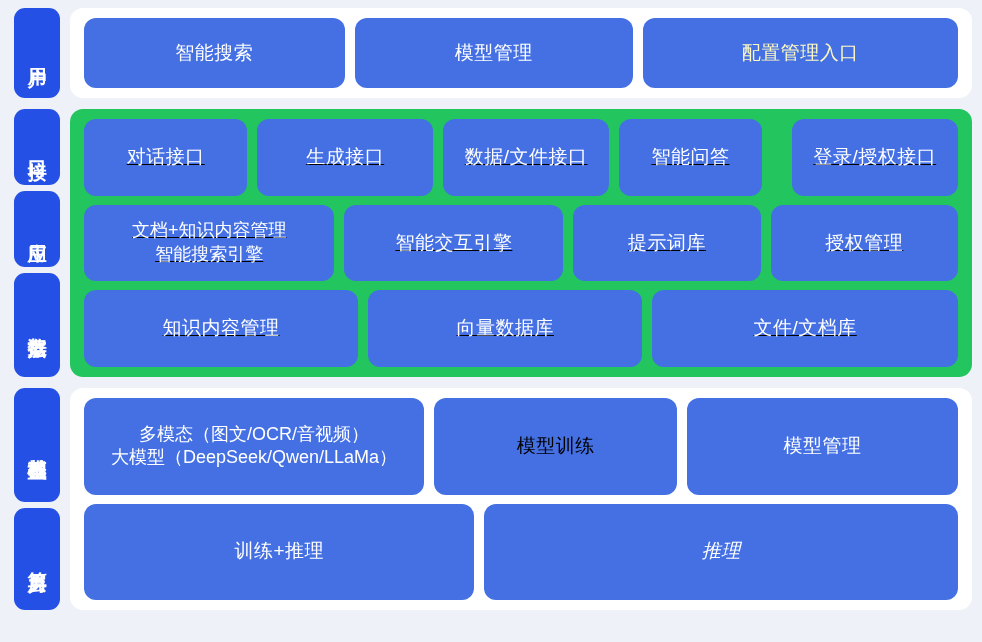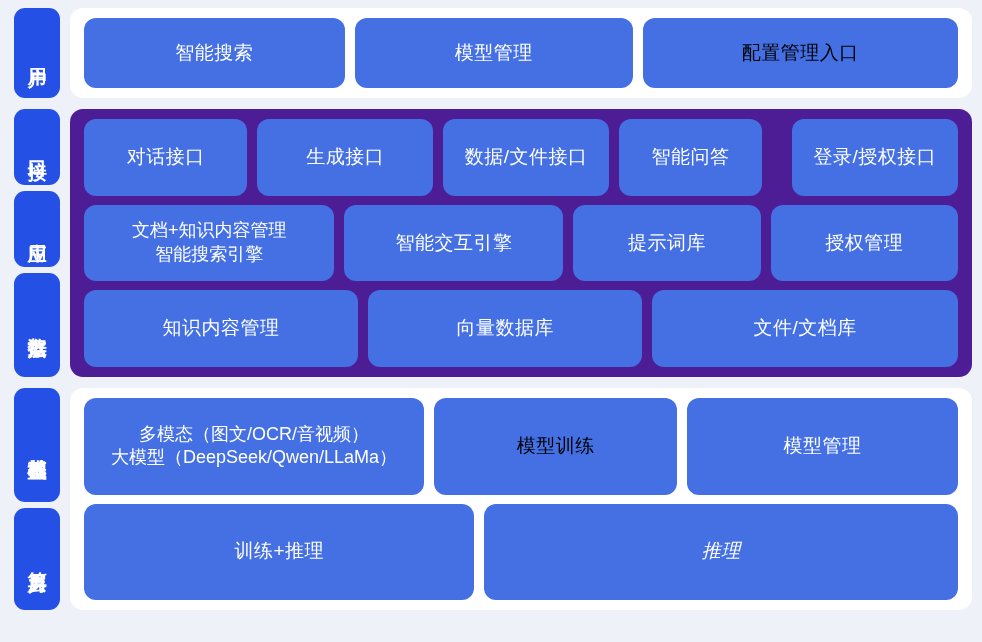--- a/index.html
+++ b/index.html
@@ -163,41 +163,41 @@
       </div>
     </div>
     <div class="panel" style="background: rgb(255, 255, 255);">
       <div class="row">
         <div class="box u1" style="background: rgb(68, 112, 228); color: rgb(255, 255, 255);">
           <span class="box-label">智能搜索</span>
         </div>
         <div class="box u2" style="background: rgb(68, 112, 228); color: rgb(255, 255, 255);">
           <span class="box-label">模型管理</span>
         </div>
-        <div class="box u3" style="background: rgb(68, 112, 228); color: #000000;">
+        <div class="box u3" style="background: rgb(68, 112, 228); color: #fef9c3;">
           <span class="box-label">配置管理入口</span>
         </div>
       </div>
     </div>
   </div>
 
   <div class="section section-mid">
     <div class="tab-col">
       <div class="tab tab-h-1" style="background: rgb(37, 80, 230);">
         <span class="tab-text">接口</span>
       </div>
       <div class="tab tab-h-2" style="background: rgb(37, 80, 230);">
         <span class="tab-text">应用</span>
       </div>
       <div class="tab tab-h-3" style="background: rgb(37, 80, 230);">
         <span class="tab-text">数据层</span>
       </div>
     </div>
 
-    <div class="panel" style="background: #4c1d95;">
+    <div class="panel" style="background: #22c55e; text-decoration: underline;">
 
       <div class="row">
         <div class="box i1" style="background: rgb(68, 112, 228); color: rgb(255, 255, 255);">
           <span class="box-label">对话接口</span>
         </div>
         <div class="box i2" style="background: rgb(68, 112, 228); color: rgb(255, 255, 255);">
           <span class="box-label">生成接口</span>
         </div>
         <div class="box i3" style="background: rgb(68, 112, 228); color: rgb(255, 255, 255); justify-content: center;">
           <span class="box-label">数据/文件接口</span>

